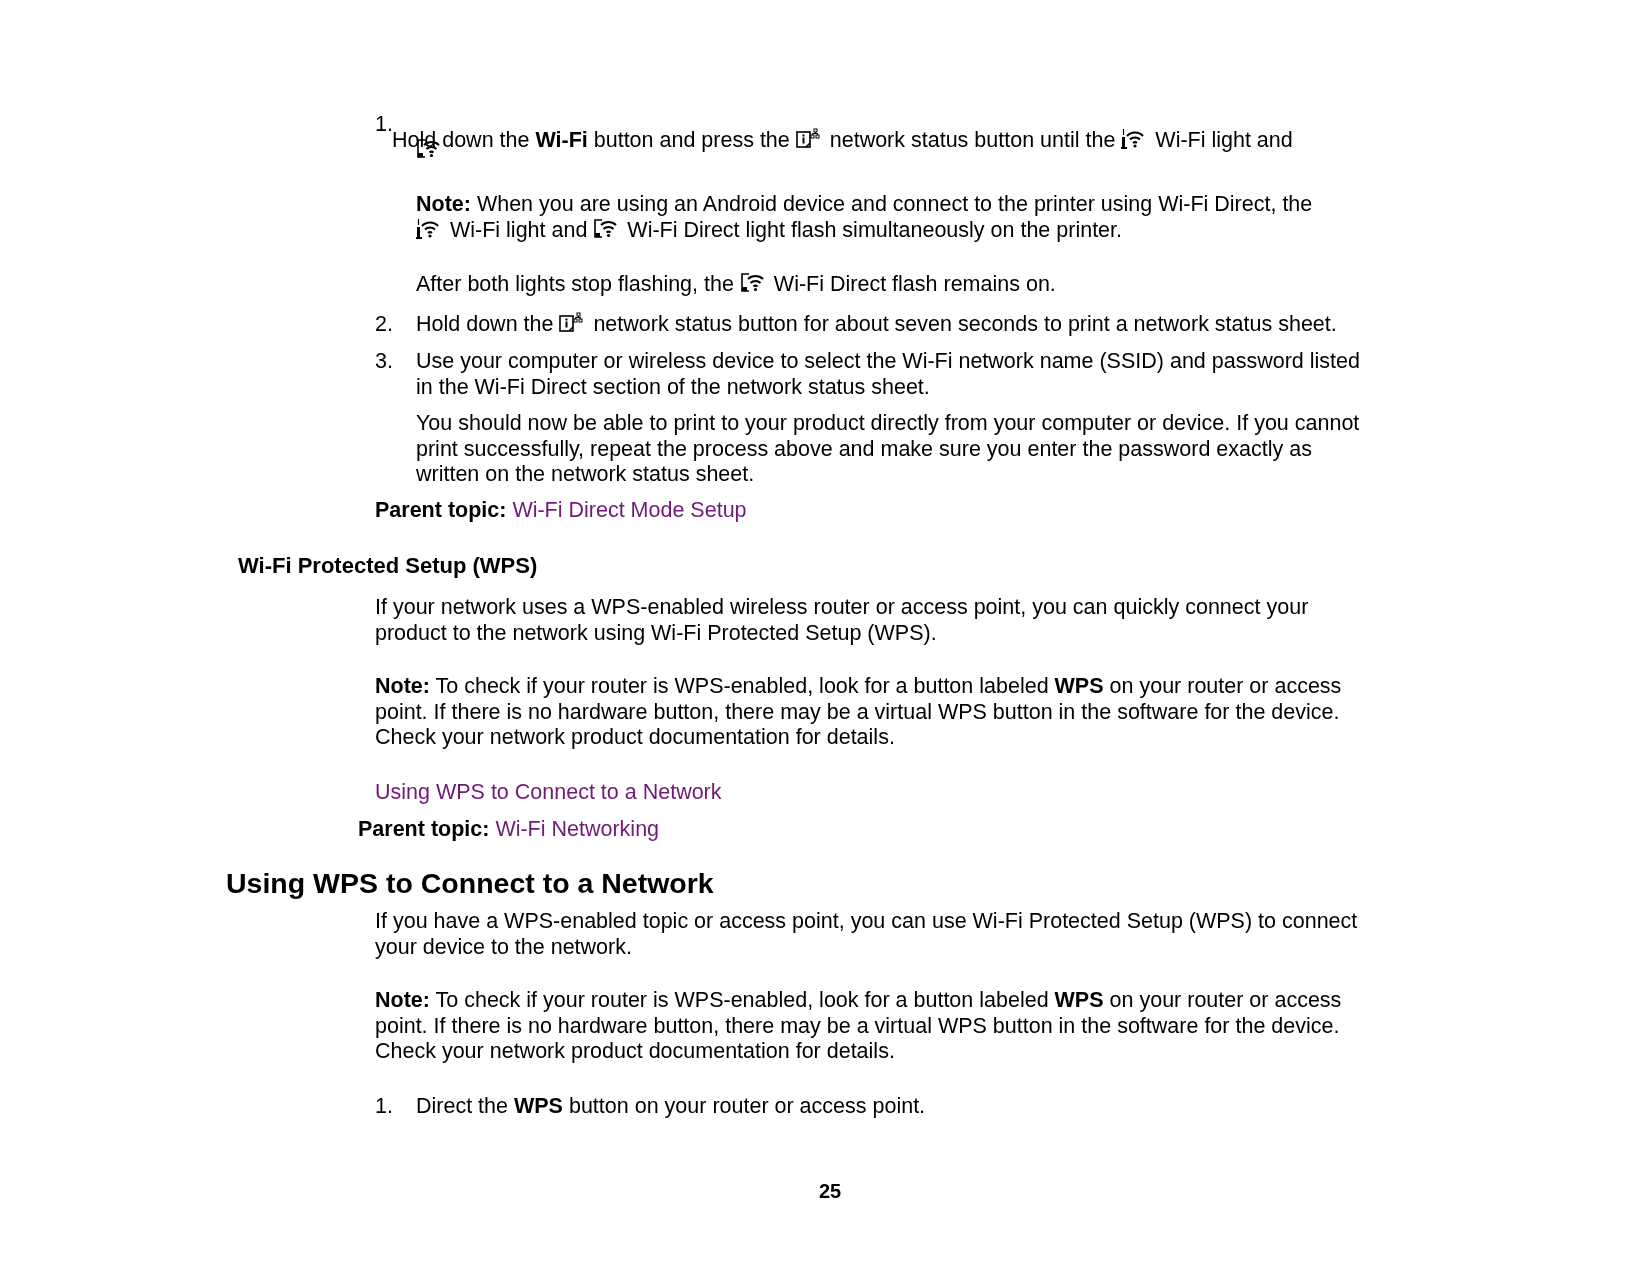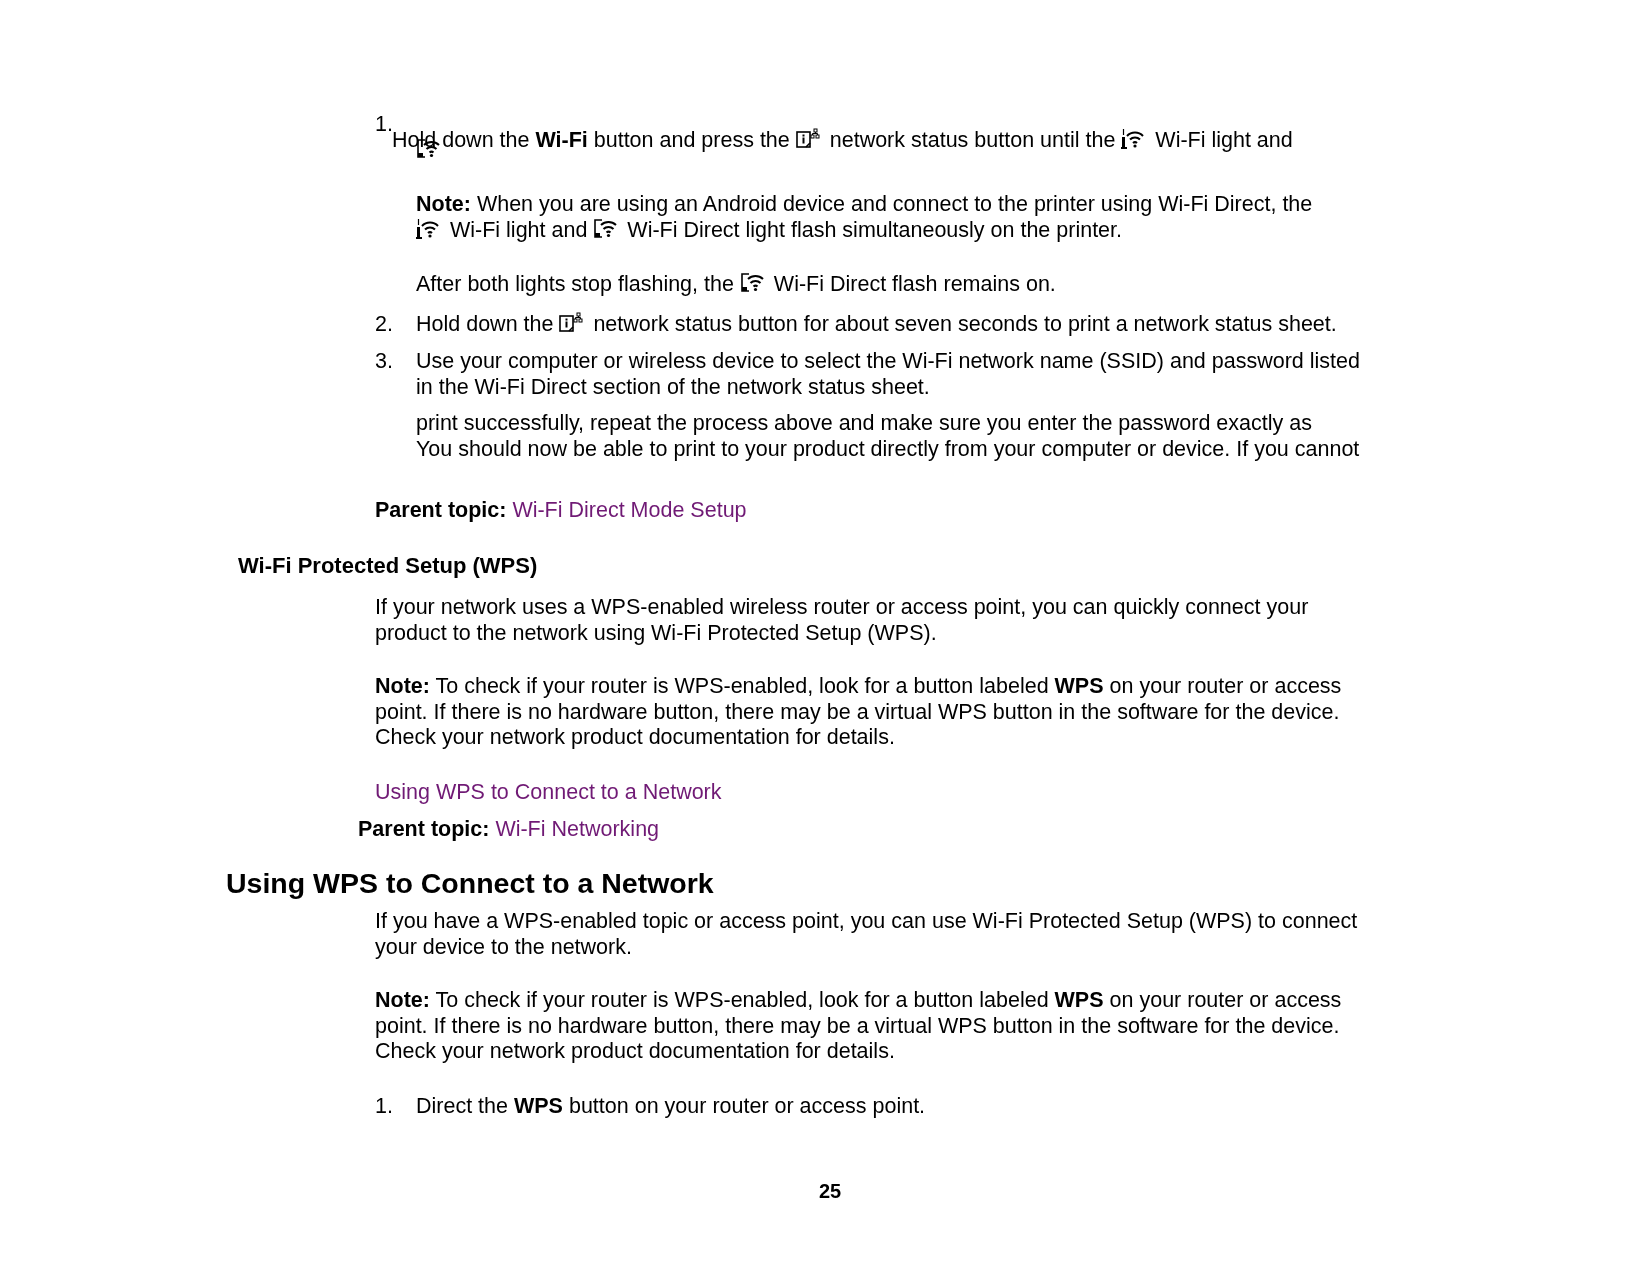--- a/index.html
+++ b/index.html
@@ -101,22 +101,23 @@
 </div>
 
 <div class="blk" style="top:349px; left:0; width:1650px;">
   <span class="num" style="left:375px;">3.</span>
   <div class="txt" style="left:416px; white-space:nowrap;">
     <div>Use your computer or wireless device to select the Wi-Fi network name (SSID) and password listed</div>
     <div>in the Wi-Fi Direct section of the network status sheet.</div>
   </div>
 </div>
 <div class="blk" style="top:411px; left:416px; white-space:nowrap;">
+  <div>You should now be able to print to your product directly from your computer or device. If you cannot</div>
   <div>print successfully, repeat the process above and make sure you enter the password exactly as</div>
-  <div>You should now be able to print to your product directly from your computer or device. If you cannot</div>
+  <div>written on the network status sheet.</div>
 </div>
 
 <div class="blk" style="top:498px; left:375px; white-space:nowrap;">
   <b>Parent topic:</b>
   <a href="#" class="link">Wi-Fi Direct Mode Setup</a>
 </div>
 
 <div class="h1" style="top:546px;">Wi-Fi Protected Setup (WPS)</div>
 
 <div class="blk" style="top:595px; left:375px; white-space:nowrap;">

